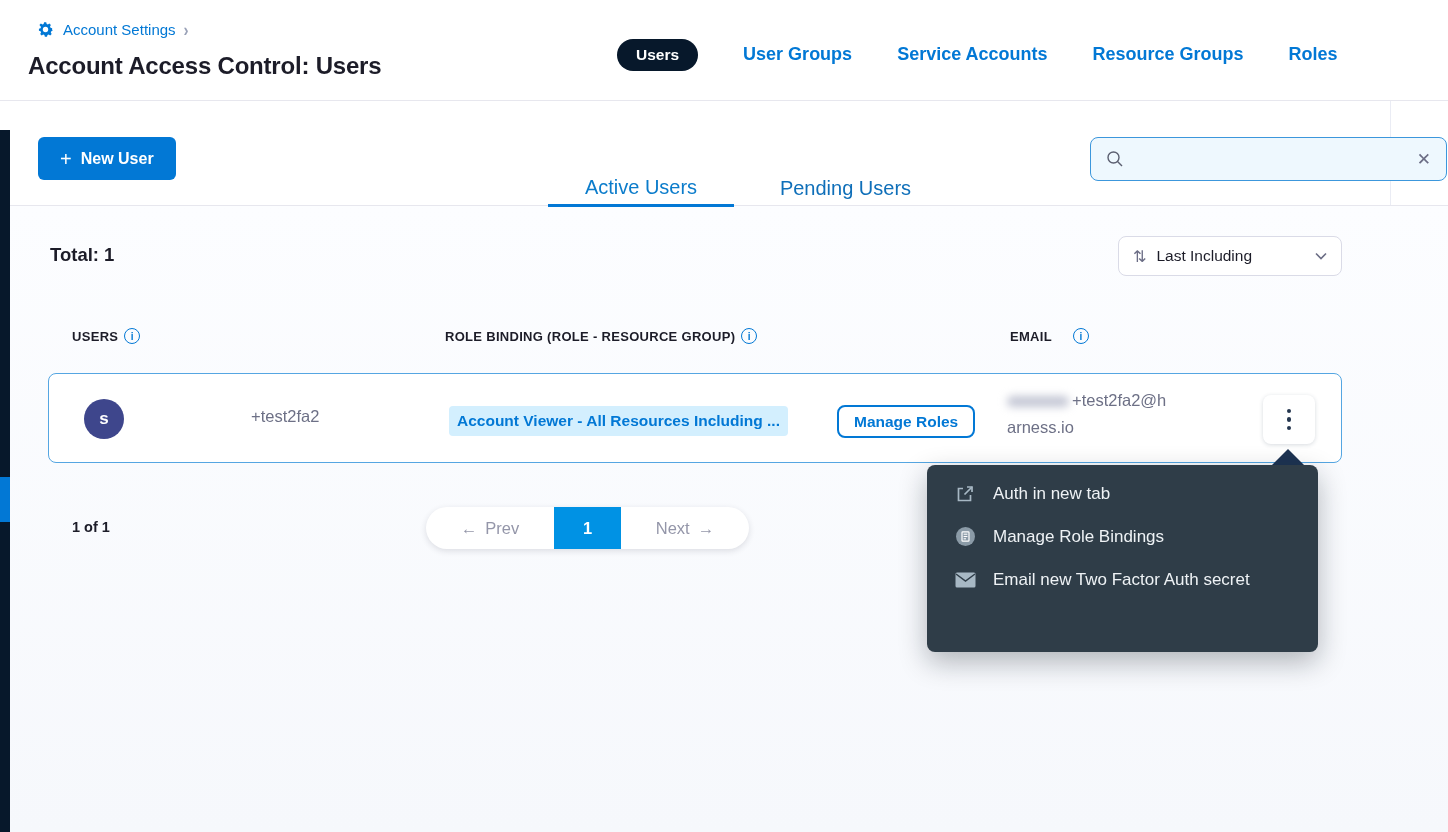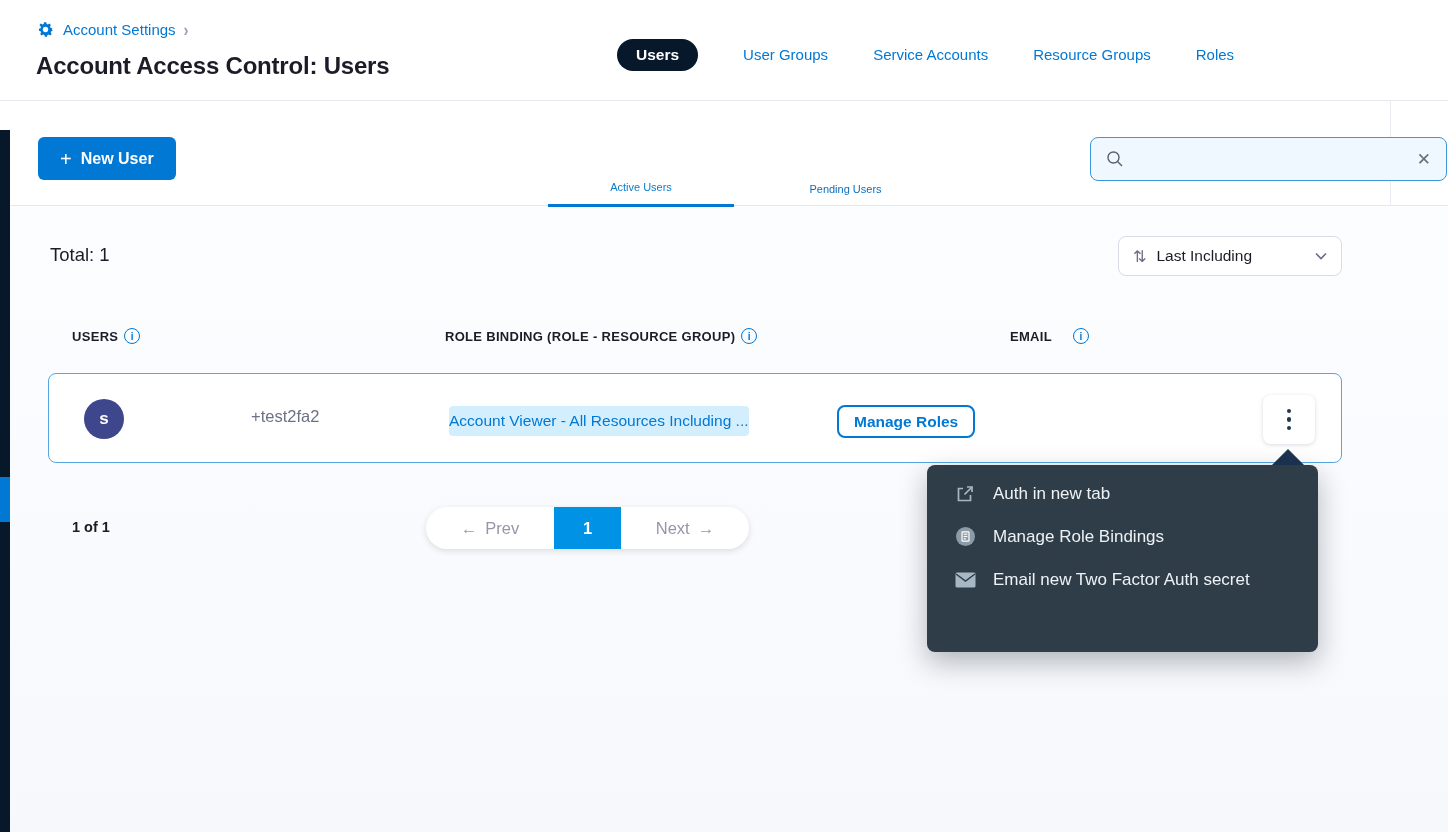--- a/index.html
+++ b/index.html
@@ -4,60 +4,60 @@
 <style>
   * { margin:0; padding:0; box-sizing:border-box; }
   html,body { width:1448px; height:832px; background:#fff; font-family:"Liberation Sans","DejaVu Sans",sans-serif; overflow:hidden; }
   #app { position:relative; width:1448px; height:832px; background:#fff;border-radius:30px; }
 
   
   .header { position:absolute; left:0; top:0; width:1448px; height:101px; background:#fff; border-bottom:1px solid #e7e7ee; z-index:3; }
   .breadcrumb { position:absolute; left:36px; top:20px; display:flex; align-items:center; gap:8px; cursor:pointer; }
   .breadcrumb .crumb-label { color:#0278d5; font-size:15px; }
   .breadcrumb .crumb-chevron { color:#9aa2b8; font-size:15px; font-weight:bold; transform:scaleY(1.2); }
-  .page-title { position:absolute; left:36px; top:52px; font-size:24px; font-weight:700; color:#1c1c28; letter-spacing:-0.2px; }
+  .page-title { position:absolute; left:28px; top:52px; font-size:24px; font-weight:700; color:#1c1c28; letter-spacing:-0.2px; }
   .top-nav { position:absolute; left:617px; top:38px; height:33px; display:flex; align-items:center; gap:45px; }
   .nav-pill { background:#07182b; color:#fff; font-size:15.5px; font-weight:700; padding:7px 19px; border-radius:17px; cursor:pointer; }
-  .nav-link { color:#0278d5; font-size:15px; font-weight:400; cursor:pointer; white-space:nowrap; }
+  .nav-link { color:#0278d5; font-size:18px; font-weight:700; cursor:pointer; white-space:nowrap; }
 
   
   .left-strip { position:absolute; left:0; top:130px; width:10px; height:702px; background:#07182b; z-index:4; }
   .left-strip .strip-active { position:absolute; left:0; top:347px; width:10px; height:45px; background:#0278d5; }
 
   
   .subheader-divider { position:absolute; left:10px; top:205px; width:1438px; height:1px; background:#e7e7ee; z-index:1; }
   .vline { position:absolute; left:1390px; top:101px; width:1px; height:731px; background:#eaecf4; z-index:0; }
 
   .new-user-btn { position:absolute; left:38px; top:137px; height:43px; padding:0 22px; background:#0278d5; border:none; border-radius:6px; color:#fff; font-size:16px; font-weight:700; display:flex; align-items:center; gap:9px; cursor:pointer; z-index:2; font-family:inherit; }
   .new-user-btn .plus { font-size:20px; font-weight:400; line-height:1; }
 
-  .tab { position:absolute; top:170px; height:37px; display:flex; align-items:center; justify-content:center; font-size:11px; cursor:pointer; z-index:2; }
+  .tab { position:absolute; top:170px; height:37px; display:flex; align-items:center; justify-content:center; font-size:20px; cursor:pointer; z-index:2; }
   .tab-active-users { left:548px; width:186px; color:#0b7ccb; border-bottom:3px solid #0278d5; }
   .tab-pending-users { left:733px; width:225px; color:#0f6fb9; }
 
   .search-box { position:absolute; left:1090px; top:137px; width:357px; height:44px; background:#eef8fe; border:1.5px solid #3c97dc; border-radius:8px; display:flex; align-items:center; padding:0 15px; gap:10px; z-index:2; }
   .search-box input { flex:1; border:none; outline:none; background:transparent; font-size:15px; color:#1c1c28; font-family:inherit; }
   .search-clear { color:#6b6d85; font-size:17px; cursor:pointer; line-height:1; }
 
   
   .content-bg { position:absolute; left:10px; top:206px; width:1438px; height:626px; background:linear-gradient(180deg,#fcfdff 0%,#f6f8fc 100%); z-index:0; }
-  .total-label { position:absolute; left:50px; top:244px; font-size:18.5px; font-weight:400; color:#1c1c28; z-index:2; }
+  .total-label { position:absolute; left:50px; top:244px; font-size:18.5px; font-weight:700; color:#1c1c28; z-index:2; }
 
   .sort-dropdown { position:absolute; left:1118px; top:236px; width:224px; height:40px; background:#fff; border:1px solid #dadbe7; border-radius:8px; display:flex; align-items:center; padding:0 14px; gap:10px; cursor:pointer; z-index:2; }
   .sort-dropdown .updown { color:#6b6d85; font-size:16px; }
   .sort-dropdown .sort-label { flex:1; font-size:15.5px; color:#1c1c28; }
 
   .col-header { position:absolute; top:328px; display:flex; align-items:center; gap:6px; font-size:13px; font-weight:700; color:#1c1c28; letter-spacing:0.3px; z-index:2; }
   .col-users { left:72px; } .col-role { left:445px; } .col-email { left:1010px;gap:21px; }
   .info-icon { width:16px; height:16px; border:1.5px solid #0278d5; border-radius:50%; color:#0278d5; font-size:10px; font-weight:700; display:inline-flex; align-items:center; justify-content:center; font-style:normal; cursor:pointer; }
 
   .user-row { position:absolute; left:48px; top:373px; width:1294px; height:90px; background:#fff; border:1px solid #55a6e2; border-radius:8px; z-index:2; cursor:pointer; }
   .avatar { position:absolute; left:35px; top:25px; width:40px; height:40px; border-radius:50%; background:#3e468c; color:#fff; font-size:17px; font-weight:700; display:flex; align-items:center; justify-content:center; }
   .user-name { position:absolute; left:202px; top:33px; font-size:16.5px; color:#6d7086; }
-  .role-chip { position:absolute; left:400px; top:32px; height:30px; line-height:30px; padding:0 0; background:#d3effe; border-radius:4px; color:#0278d5; font-size:15.5px; white-space:nowrap; }
+  .role-chip { position:absolute; left:400px; top:32px; height:30px; line-height:30px; padding:0 8px; background:#d3effe; border-radius:4px; color:#0278d5; font-size:15.5px; white-space:nowrap;font-weight:bold; }
   .manage-roles-btn { position:absolute; left:788px; top:31px; height:33px; padding:0 15px; background:#fff; border:2px solid #0278d5; border-radius:8px; color:#0278d5; font-size:15.5px; font-weight:700; cursor:pointer; font-family:inherit; }
   .email-block { position:absolute; left:958px; top:13px; width:250px; font-size:16.5px; line-height:27px; color:#6d7086; }
   .redact { display:inline-block; width:62px; height:11px; background:#c3c6d4; border-radius:6px; filter:blur(4px); vertical-align:middle; margin-right:3px; }
   .kebab-btn { position:absolute; left:1214px; top:21px; width:52px; height:49px; background:#fff; border-radius:8px; box-shadow:0 1px 4px rgba(35,56,80,0.18); display:flex; flex-direction:column; align-items:center; justify-content:center; gap:4px; cursor:pointer; }
   .kebab-btn i { width:4.5px; height:4.5px; border-radius:50%; background:#24364f; }
 
   
   .menu-arrow { position:absolute; left:1271px; top:449px; width:0; height:0; border-left:17px solid transparent; border-right:17px solid transparent; border-bottom:17px solid #1d3352; z-index:9; }
   .context-menu { position:absolute; left:927px; top:465px; width:391px; height:187px; background:#2f3d48; border-radius:8px; box-shadow:0 10px 28px rgba(10,20,30,0.3); z-index:10; padding-top:7px; }
   .menu-item { height:43px; display:flex; align-items:center; padding:0 26px; gap:16px; color:#eef2f5; font-size:17px; cursor:pointer; }
@@ -147,20 +147,24 @@
   <div class="col-header col-email">
     <span>EMAIL</span>
     <span class="info-icon">i</span>
   </div>
 
   <div class="user-row">
     <div class="avatar">s</div>
     <div class="user-name">+test2fa2</div>
     <div class="role-chip">Account Viewer - All Resources Including ...</div>
     <button class="manage-roles-btn">Manage Roles</button>
+    <div class="email-block">
+      <span class="redact"></span><span>+test2fa2@h</span><br>
+      <span>arness.io</span>
+    </div>
     <div class="kebab-btn">
         <i></i>
         <i></i>
         <i></i>
       </div>
   </div>
 
   <div class="menu-arrow"></div>
   <div class="context-menu">
     <div class="menu-item">

